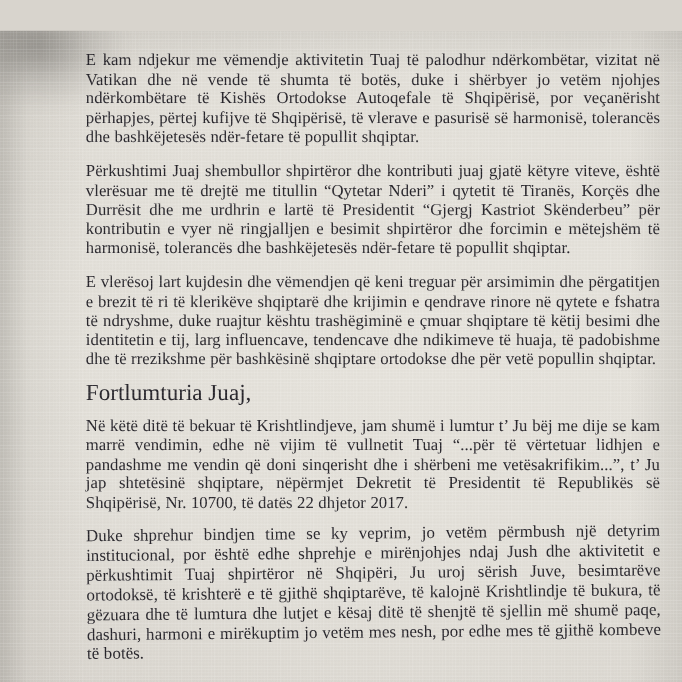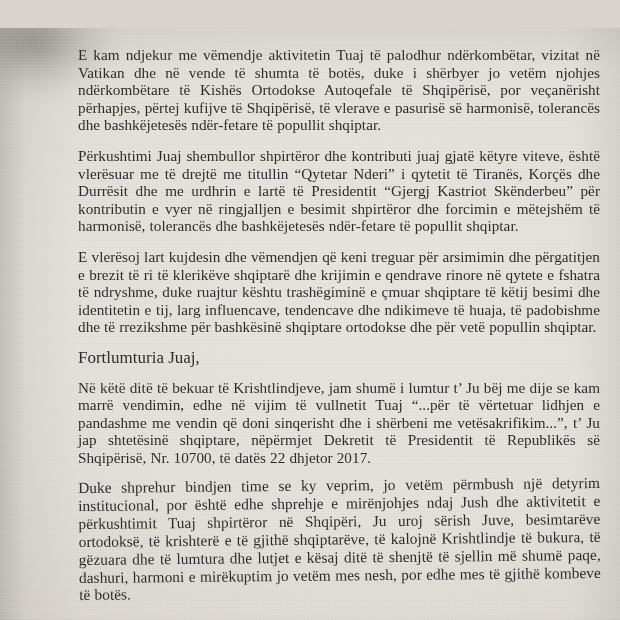--- a/index.html
+++ b/index.html
@@ -78,21 +78,21 @@
     word-spacing: 0.2px;
   }
 
   .para:last-child {
     margin-bottom: 0;
   }
 
   .salutation {
     margin: 0 0 12px 0;
     text-align: left;
-    font-size: 17px;
+    font-size: 21px;
     line-height: 17.6px;
     color: #26242a;
   }
 
   
   .para-last {
     transform: rotate(-0.55deg);
     transform-origin: left top;
     font-size: 15.4px;
     line-height: 17.9px;

